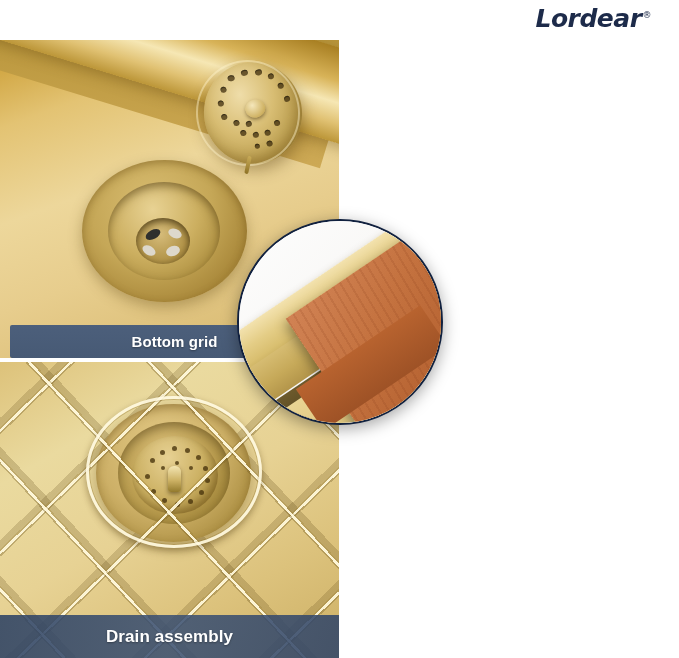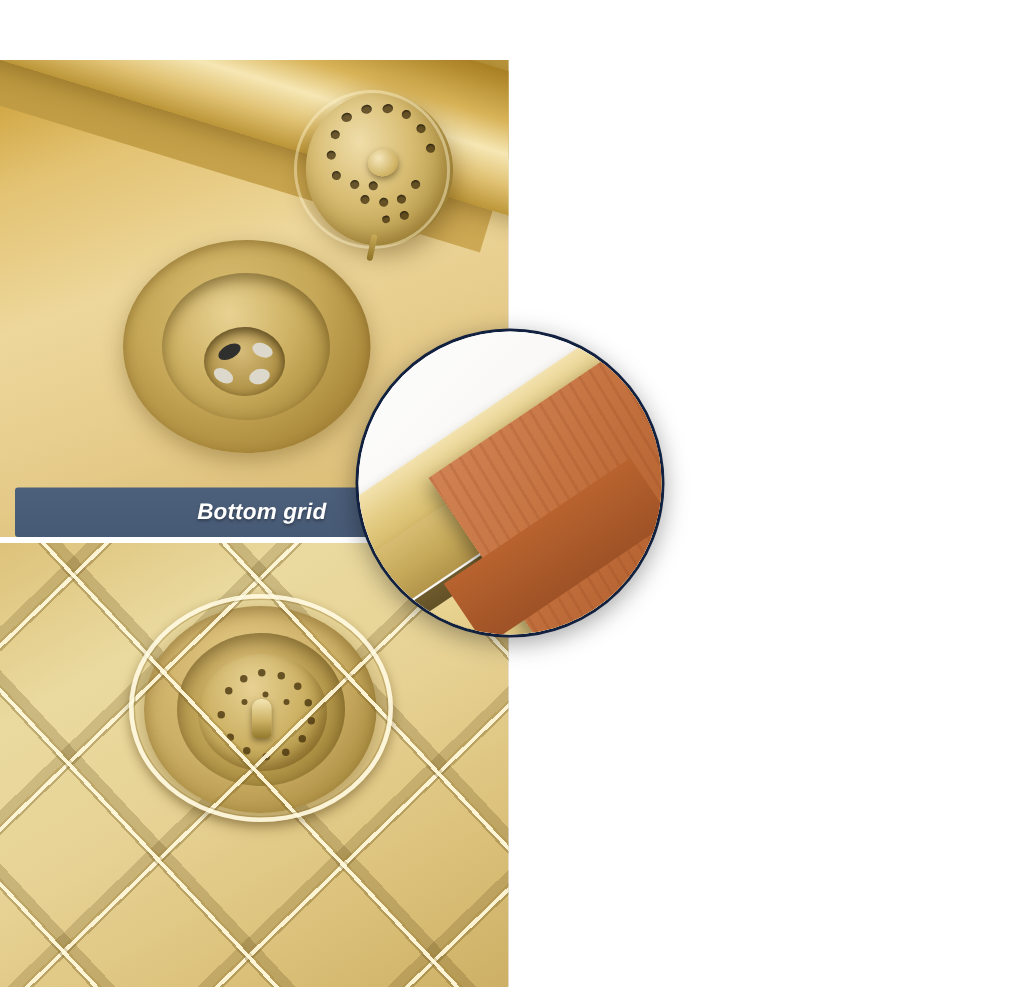--- a/index.html
+++ b/index.html
@@ -252,21 +252,21 @@
            color:#ffffff; font-weight:700; letter-spacing:.1px;
            text-shadow:0 1px 2px rgba(0,0,0,.35); }
   .lbl-tl { left:0; top:282px; width:337px; height:36px;
             background:linear-gradient(100deg,#1d3359 0%, #28436b 55%, #35537f 100%);
             padding-left:36px; font-size:14.5px; line-height:17px;
             align-items:center; }
   .lbl-tl span { display:block; }
   .lbl-tr { left:10px; top:285px; width:329px; height:33px;
             background:linear-gradient(180deg,#4c5f7b 0%, #475a75 100%);
             justify-content:center; font-size:15px;
-            border-radius:2px 0 0 2px;font-style:italic; }
+            border-radius:2px 0 0 2px; }
   .lbl-bl { left:0; top:253px; width:337px; height:43px;
             background:linear-gradient(100deg,#2b3f62 0%, #3a5078 50%, #44597f 100%);
             justify-content:center; font-size:17px; }
   .lbl-br { left:0; top:253px; width:339px; height:43px;
             background:linear-gradient(100deg, rgba(45,66,100,.88) 0%, rgba(58,80,115,.86) 50%, rgba(50,70,104,.88) 100%);
             justify-content:center; font-size:17px; }
 
   
   .inset { position:absolute; left:237px; top:219px; width:206px; height:206px;
     border-radius:50%; overflow:hidden; border:2.5px solid #11213f;
@@ -298,20 +298,23 @@
   .i-rods { position:absolute; left:144px; top:150px; width:120px; height:80px;
     background:repeating-linear-gradient(100deg, rgba(245,228,176,.9) 0 4px, rgba(150,120,48,.35) 4px 9px);
     transform:rotate(-6deg); }
 </style>
 </head>
 <body>
 
 <div class="page">
 
   <div class="header">
+    <div class="brand">
+      <span>Lordear</span><span class="reg">®</span>
+    </div>
   </div>
 
   <div class="grid">
 
     <div class="panel p-tl">
       <div class="scene">
         <div class="counter"></div>
         <div class="sink-well"></div>
         <div class="sink-inner"></div>
         <div class="faucet-a"></div>
@@ -422,20 +425,23 @@
           <div class="d2-hole" style="left:19px;top:53px;width:5px;height:5px;"></div>
           <div class="d2-hole" style="left:13px;top:38px;width:5px;height:5px;"></div>
           <div class="d2-hole" style="left:29px;top:30px;width:4px;height:4px;"></div>
           <div class="d2-hole" style="left:43px;top:25px;width:4px;height:4px;"></div>
           <div class="d2-hole" style="left:57px;top:30px;width:4px;height:4px;"></div>
         </div>
         <div class="d2-knob"></div>
         <div class="gridwires"></div>
         <div class="gridring"></div>
       </div>
+      <div class="label lbl-br">
+        <span>Drain assembly</span>
+      </div>
     </div>
 
   </div>
 
   <div class="inset">
     <div class="inset-scene">
       <div class="i-white"></div>
       <div class="i-goldbar"></div>
       <div class="i-goldbar2"></div>
       <div class="i-dark"></div>

